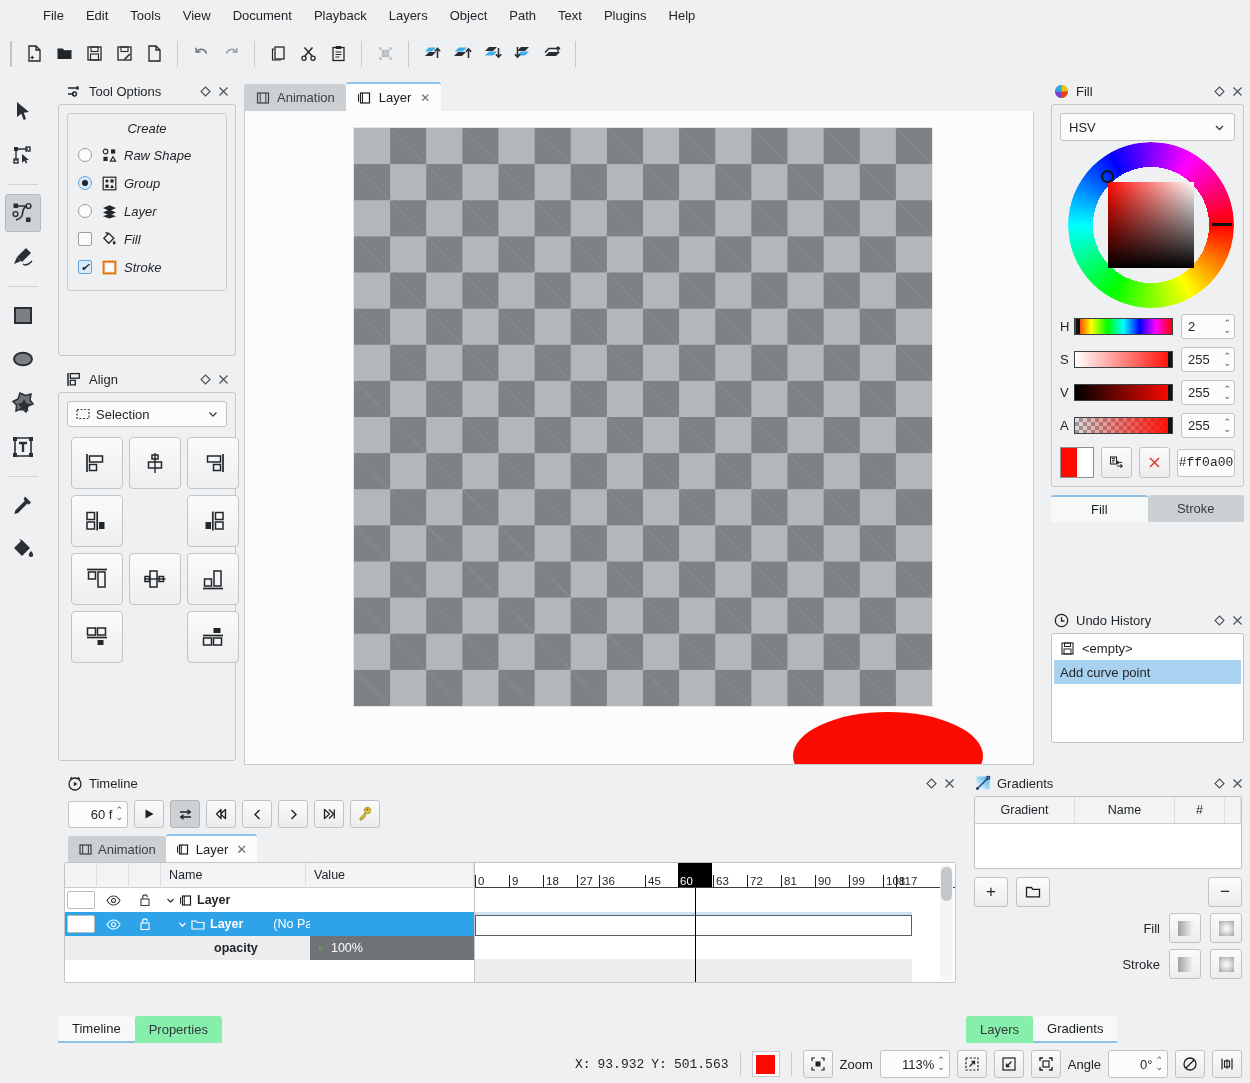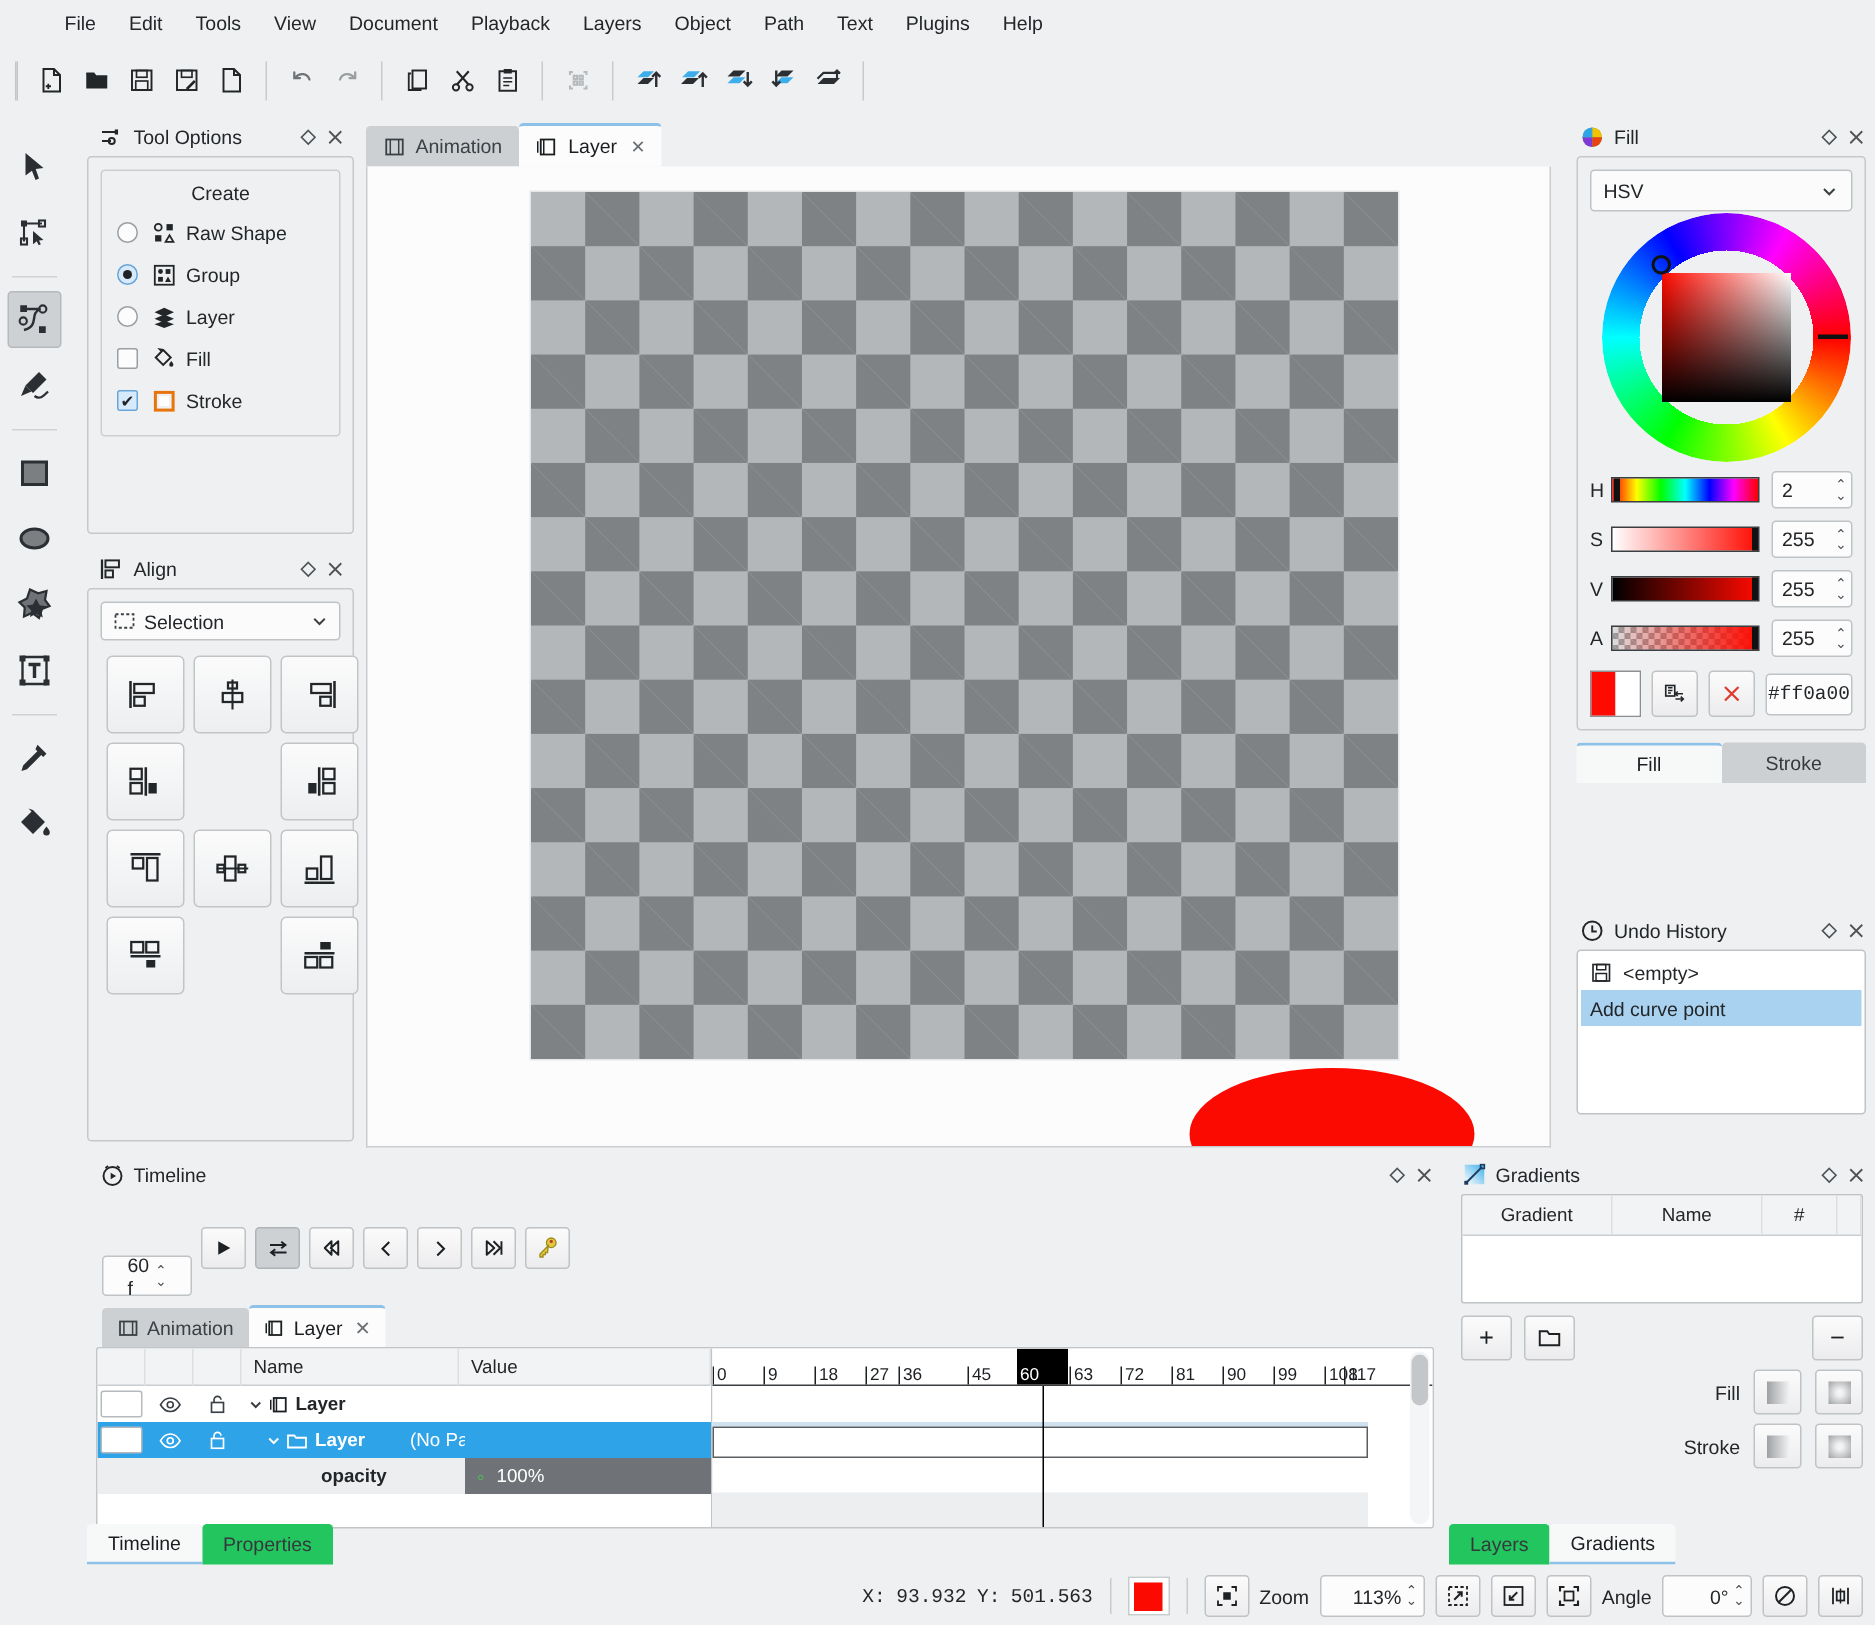--- a/index.html
+++ b/index.html
@@ -30,21 +30,21 @@
   
   .dock{position:absolute;background:#eff0f1;}
   .dock-title{height:26px;display:flex;align-items:center;padding:0 4px 0 8px;font-size:13px;color:#232629;}
   .dock-title .dt-icon{width:17px;height:17px;margin-right:6px;display:flex;align-items:center;justify-content:center;}
   .dock-title .dt-text{flex:1;}
   .dt-btn{width:18px;height:18px;display:flex;align-items:center;justify-content:center;color:#4d5256;cursor:default;border-radius:2px;}
   .dock-body{border:1px solid #c6c9cb;border-radius:3px;background:#eff0f1;}
 
   
   #toolopts{left:58px;top:78px;width:178px;height:282px;}
-  .group-box{margin:8px;border:1px solid #cbced0;border-radius:3px;background:#eff0f1;position:relative;padding:7px 10px 9px 10px;}
+  .group-box{margin:8px;border:1px solid #cbced0;border-radius:3px;background:#eff0f1;position:relative;padding:7px 10px 9px 10px;font-style:italic;}
   .group-title{text-align:center;font-size:13px;margin-bottom:5px;color:#232629;}
   .opt-row{display:flex;align-items:center;height:28px;cursor:default;}
   .radio{width:14px;height:14px;border:1px solid #9a9fa3;border-radius:50%;background:#fcfcfc;margin-right:9px;flex:0 0 auto;display:flex;align-items:center;justify-content:center;}
   .radio.on{background:#d7eafb;border-color:#6aa5d8;}
   .radio.on::after{content:"";width:6px;height:6px;border-radius:50%;background:#1f2326;}
   .chk{width:14px;height:14px;border:1px solid #9a9fa3;border-radius:2px;background:#fcfcfc;margin-right:9px;flex:0 0 auto;display:flex;align-items:center;justify-content:center;font-size:11px;color:#1f2326;}
   .chk.on{background:#d7eafb;border-color:#6aa5d8;}
   .opt-ico{width:16px;height:16px;margin-right:7px;display:flex;align-items:center;justify-content:center;}
   .opt-lbl{font-size:13px;}
 
@@ -111,21 +111,21 @@
   
   #undodock{left:1045px;top:607px;width:205px;height:155px;}
   .list-box{margin:0 6px;height:110px;border:1px solid #bfc3c6;border-radius:3px;background:#ffffff;padding:2px;}
   .list-item{height:24px;display:flex;align-items:center;padding:0 6px;font-size:13px;cursor:default;}
   .list-item.sel{background:#a9d2f0;}
   .list-item .li-ic{width:15px;height:15px;margin-right:7px;display:flex;align-items:center;justify-content:center;}
 
   
   #timeline{left:58px;top:770px;width:904px;height:240px;}
   .tl-ctrls{display:flex;align-items:center;padding:4px 0 6px 10px;gap:6px;}
-  .tl-spin{width:60px;height:27px;border:1px solid #bfc3c6;border-radius:3px;background:#fcfcfc;display:flex;align-items:center;justify-content:flex-end;padding:0 16px;font-size:13px;gap:3px;margin-top:37px;}
+  .tl-spin{width:60px;height:27px;border:1px solid #bfc3c6;border-radius:3px;background:#fcfcfc;display:flex;align-items:center;justify-content:flex-end;padding:0 4px;font-size:13px;gap:3px;}
   .tl-btn{width:30px;height:28px;border:1px solid #bfc3c6;border-radius:3px;background:linear-gradient(#fbfbfb,#ececee);display:flex;align-items:center;justify-content:center;cursor:default;font-size:13px;color:#1d2124;}
   .tl-btn.on{background:#cdd1d4;border-color:#b0b4b7;}
   .tl-tabs{display:flex;align-items:flex-end;padding-left:10px;height:28px;}
   .tlt{height:26px;display:flex;align-items:center;padding:0 10px;font-size:13px;background:#cdd0d3;color:#3b4044;cursor:default;border-top-left-radius:3px;border-top-right-radius:3px;}
   .tlt.active{background:#fcfcfc;border-top:2px solid #8ec1e8;height:28px;color:#1b1e20;}
   .tlt .tb-ic{width:14px;height:14px;margin-right:6px;display:flex;align-items:center;justify-content:center;}
   .tlt .tab-x{margin-left:8px;color:#6a7074;}
   .tl-table{margin:0 6px;height:121px;border:1px solid #c2c5c8;border-radius:2px;background:#fff;display:flex;overflow:hidden;}
   .tl-left{width:410px;border-right:1px solid #c2c5c8;}
   .tl-hdr{height:25px;display:flex;background:#f2f3f4;border-bottom:1px solid #cbced0;font-size:12.5px;align-items:center;}
@@ -142,21 +142,21 @@
   .rtick{position:absolute;top:12px;font-size:11.5px;color:#1c1f22;padding-left:2px;border-left:1px solid #1c1f22;height:13px;line-height:13px;}
   .rhair{position:absolute;top:0;width:1px;background:#000;}
   .cursorbox{position:absolute;top:0;height:25px;background:#000;}
   .cursorbox span{color:#fff;font-size:11.5px;position:absolute;left:2px;top:12px;}
   .tl-strip{position:absolute;left:0;width:437px;height:11px;background:#cfe0ee;}
   .tl-bar{position:absolute;left:0;width:437px;height:21px;border:1.4px solid #5a5e61;background:#fff;}
   .tl-vbar{position:absolute;right:2px;top:2px;width:13px;height:115px;background:#f4f5f6;border-radius:6px;}
   .tl-vthumb{position:absolute;right:3px;top:4px;width:11px;height:34px;background:#c4c7ca;border-radius:6px;}
 
   .bottom-tabs{position:absolute;left:58px;top:1016px;display:flex;align-items:flex-end;}
-  .btab{height:27px;display:flex;align-items:center;padding:0 14px;font-size:13px;background:#22c55e;color:#35393c;cursor:default;border-top-left-radius:3px;border-top-right-radius:3px;}
+  .btab{height:27px;display:flex;align-items:center;padding:0 14px;font-size:13px;background:#86efac;color:#35393c;cursor:default;border-top-left-radius:3px;border-top-right-radius:3px;}
   .btab.active{background:#f7f8f8;border-bottom:2px solid #8ec1e8;color:#1b1e20;}
 
   
   #gradients{left:966px;top:770px;width:284px;height:240px;}
   .gr-table{margin:0 8px;height:73px;border:1px solid #bfc3c6;border-radius:2px;background:#fff;overflow:hidden;}
   .gr-hdr{height:27px;display:flex;background:#f2f3f4;border-bottom:1px solid #cbced0;font-size:12.5px;}
   .gr-hc{display:flex;align-items:center;justify-content:center;border-right:1px solid #dcdfe1;}
   .gr-btnrow{display:flex;align-items:center;padding:8px 8px 0 8px;gap:8px;}
   .gr-btn{width:34px;height:30px;border:1px solid #bfc3c6;border-radius:3px;background:linear-gradient(#fbfbfb,#ececee);display:flex;align-items:center;justify-content:center;font-size:17px;color:#1d2124;cursor:default;}
   .gr-fsrow{display:flex;align-items:center;justify-content:flex-end;gap:9px;padding:6px 8px 0 0;}

